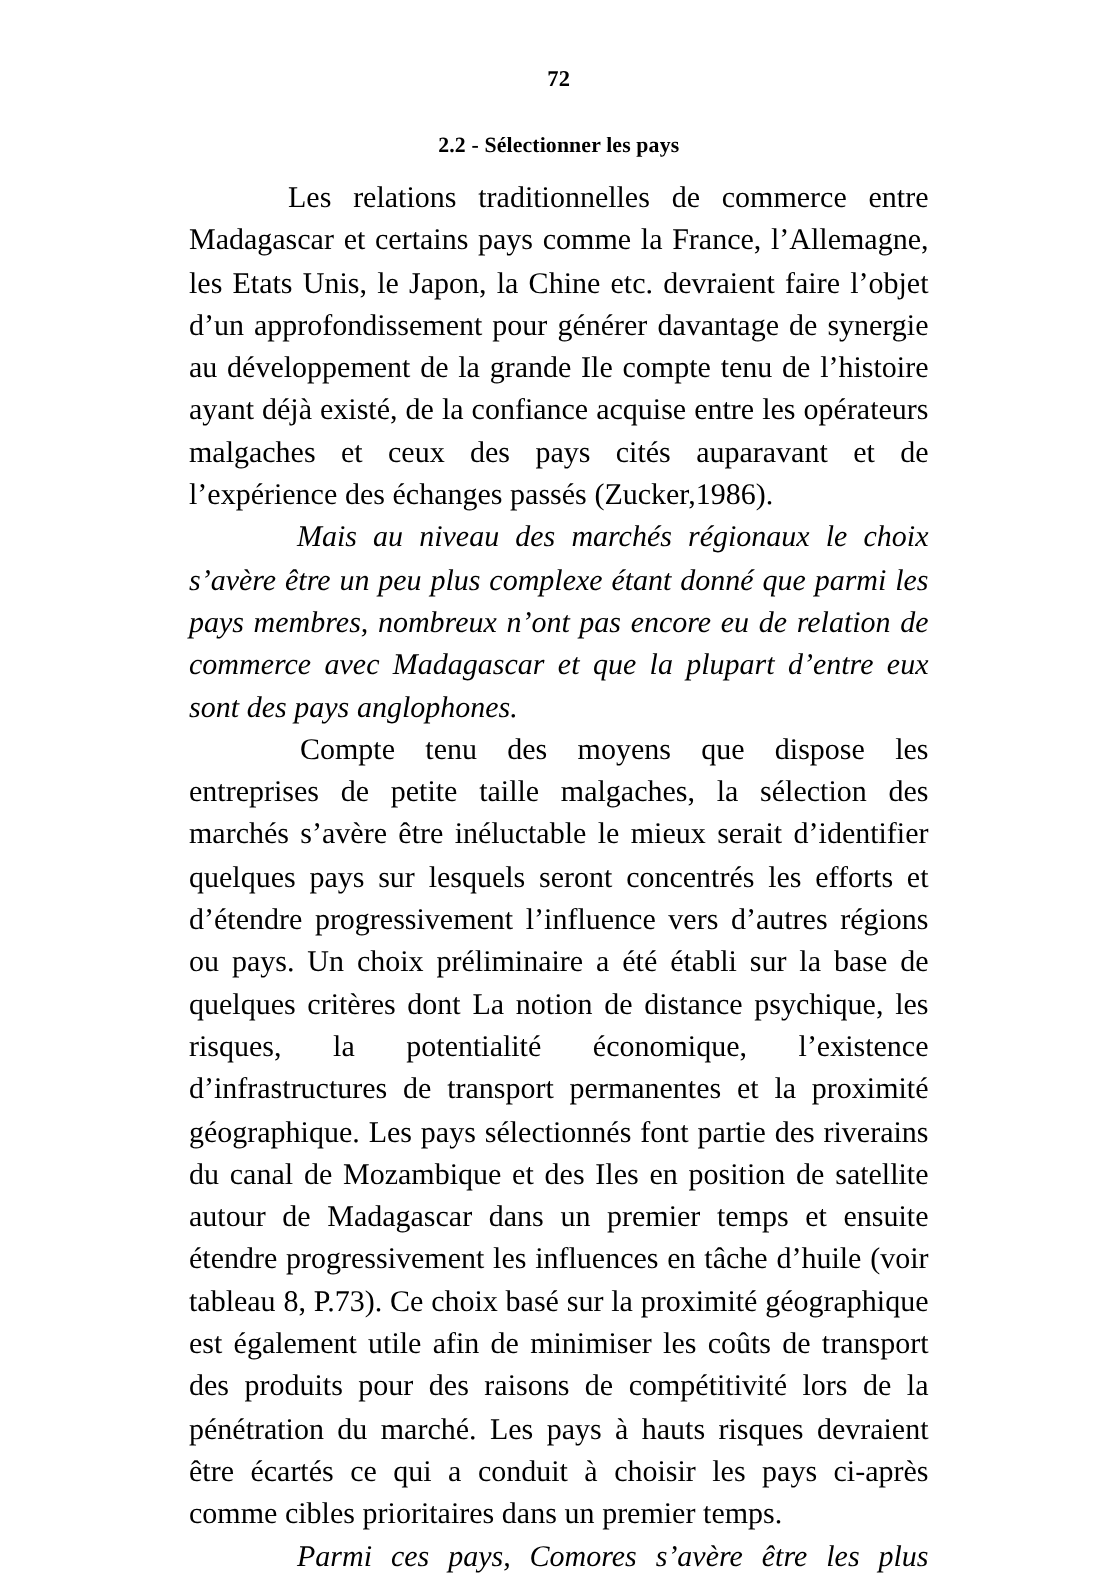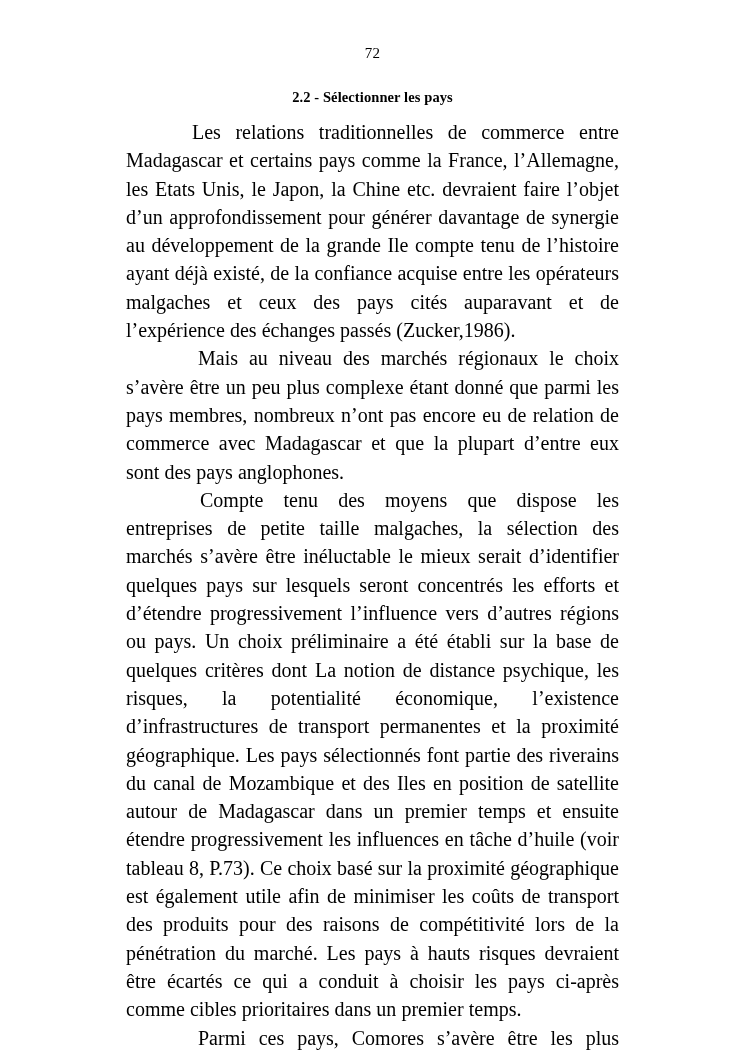--- a/index.html
+++ b/index.html
@@ -21,20 +21,21 @@
     box-sizing: border-box;
     padding: 44px 126px 0 126px;
     position: relative;
   }
   .page-number {
     text-align: center;
     font-size: 15px;
     line-height: 18px;
     margin: 0 0 26px 0;
     letter-spacing: 0.2px;
+    font-weight: bold;
   }
   .section-heading {
     text-align: center;
     font-size: 14.5px;
     font-weight: bold;
     line-height: 18px;
     margin: 0 0 12px 0;
     letter-spacing: 0.1px;
   }
   p.body-par {
@@ -42,20 +43,21 @@
     line-height: 28.3px;
     text-align: justify;
     text-justify: inter-word;
     margin: 0 0 0 0;
     text-indent: 66px;
     hyphens: none;
     word-spacing: 0.1px;
   }
   p.body-par.indent-sm {
     text-indent: 72px;
+    font-style: italic;
   }
   p.body-par.indent-lg {
     text-indent: 74px;
   }
   
 </style>
 </head>
 <body>
 
 <div class="page">

